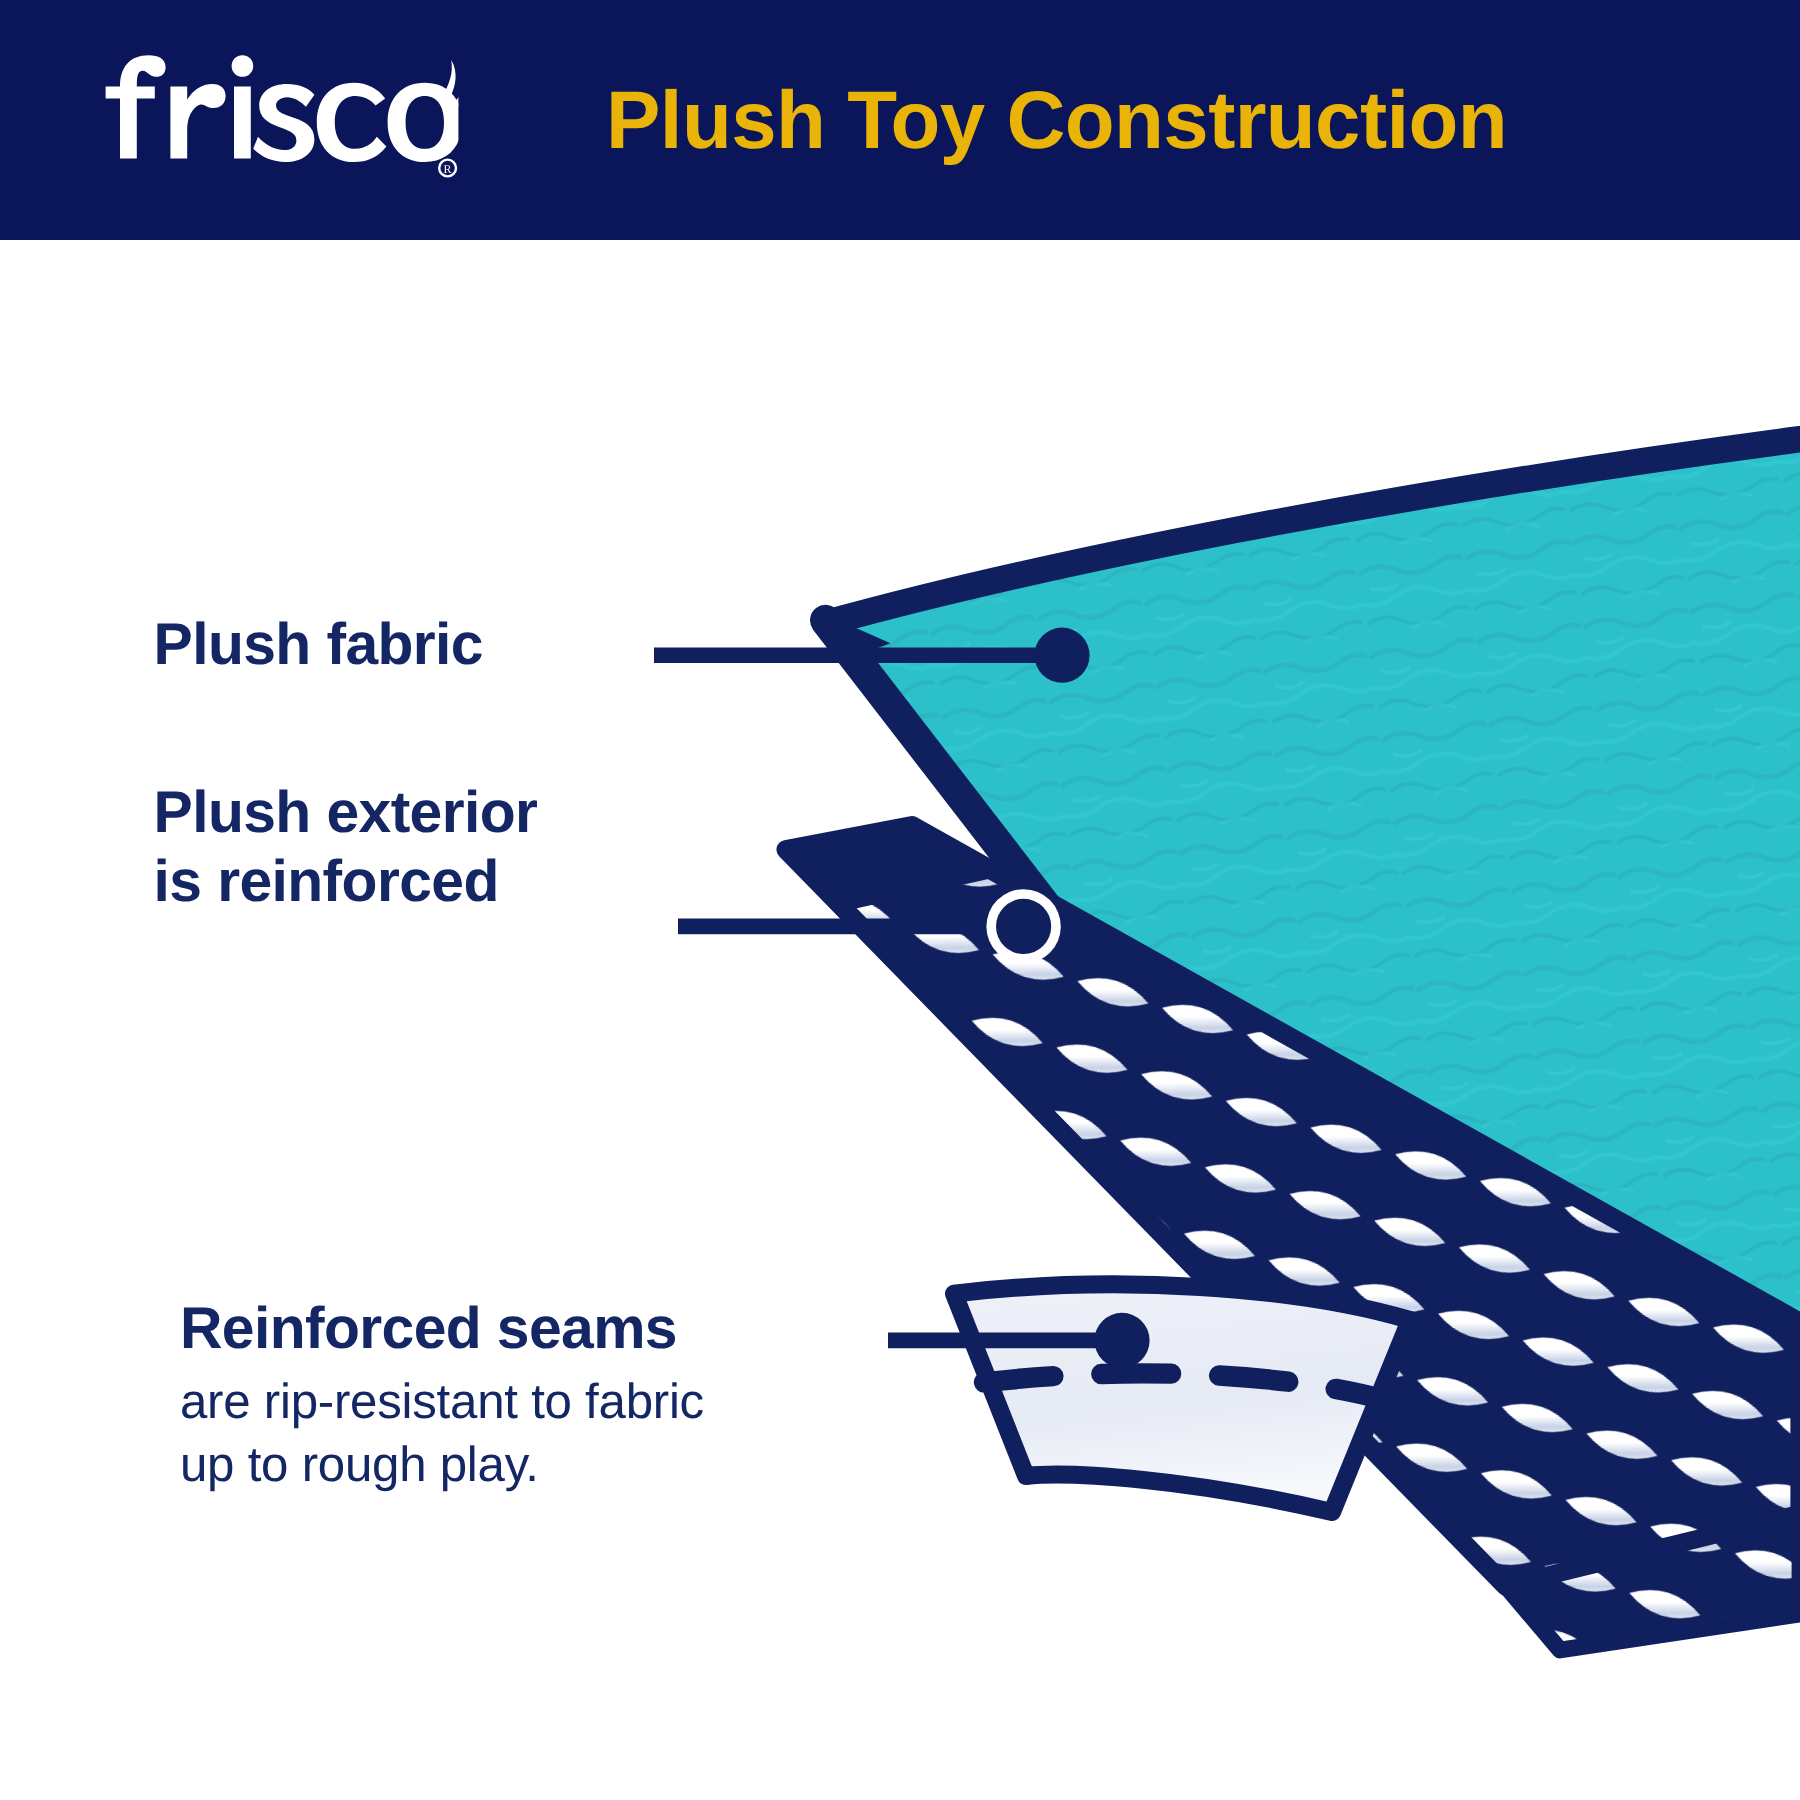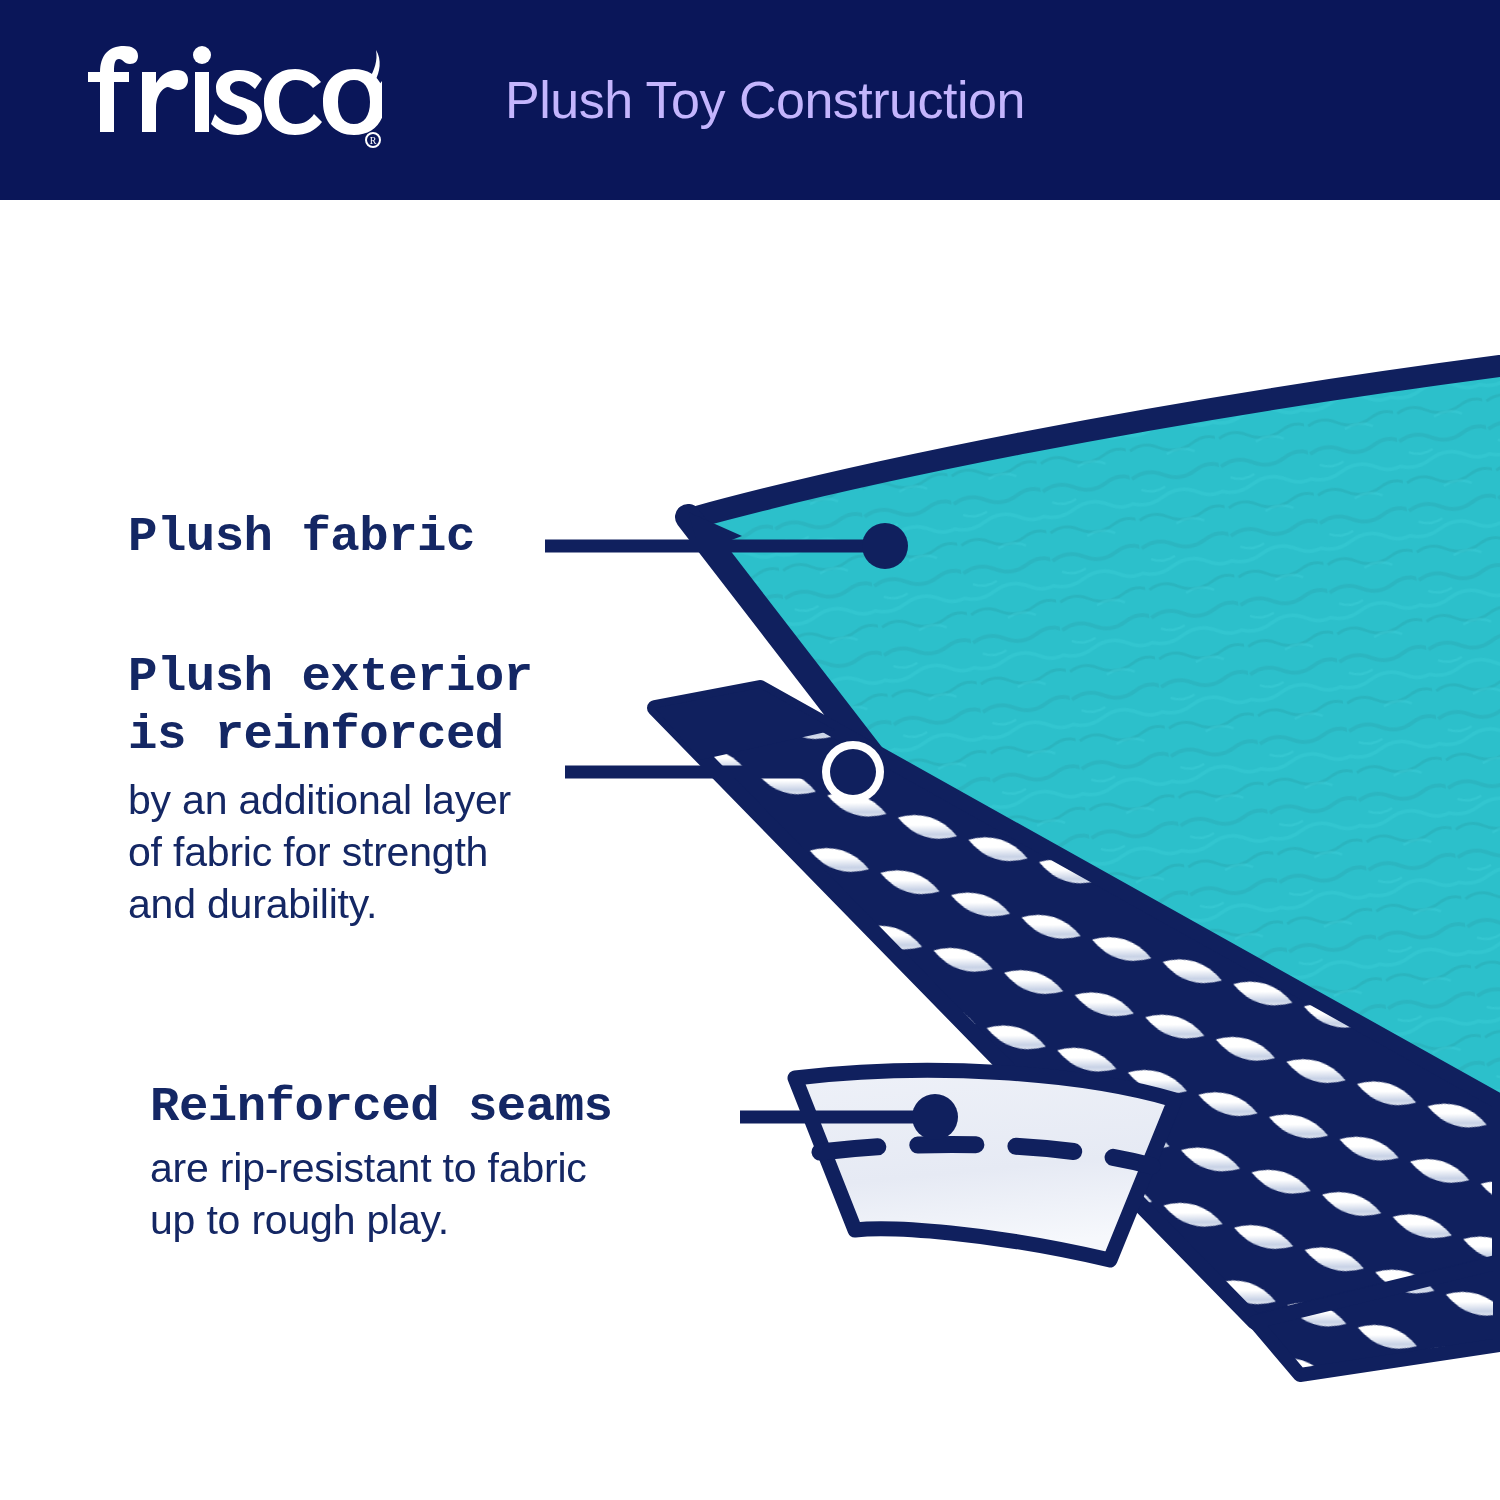--- a/index.html
+++ b/index.html
@@ -33,23 +33,23 @@
     left: 82px;
     top: 36px;
     width: 300px;
     height: 120px;
   }
   #header-title {
     position: absolute;
     left: 505px;
     top: 50px;
     width: 900px;
-    color: #c4b5fd;
-    font-size: 52px;
-    font-weight: normal;
+    color: #eab308;
+    font-size: 68px;
+    font-weight: bold;
     letter-spacing: -0.5px;
     line-height: 100px;
     white-space: nowrap;
   }
 
   
   #illustration {
     position: absolute;
     left: 0;
     top: 200px;
@@ -61,21 +61,20 @@
   .callout-block {
     position: absolute;
     color: #142764;
   }
   .callout-head {
     font-size: 49px;
     font-weight: bold;
     line-height: 58px;
     letter-spacing: -0.5px;
     white-space: pre-line;
-    font-family: Liberation Mono, monospace;
   }
   .callout-body {
     font-size: 41px;
     font-weight: normal;
     line-height: 52px;
     letter-spacing: -0.2px;
     white-space: pre-line;
   }
 
   #block-plush-fabric   { left: 128px; top: 508px;  width: 470px; }
@@ -220,23 +219,20 @@
     </g>
   </svg>
 
   <div id="block-plush-fabric" class="callout-block">
     <div class="callout-head">Plush fabric</div>
   </div>
 
   <div id="block-reinforced-ext" class="callout-block">
     <div class="callout-head">Plush exterior
 is reinforced</div>
-    <div class="callout-body">by an additional layer
-of fabric for strength
-and durability.</div>
   </div>
 
   <div id="block-seams" class="callout-block">
     <div class="callout-head">Reinforced seams</div>
     <div class="callout-body">are rip-resistant to fabric
 up to rough play.</div>
   </div>
 
 </div>
 

